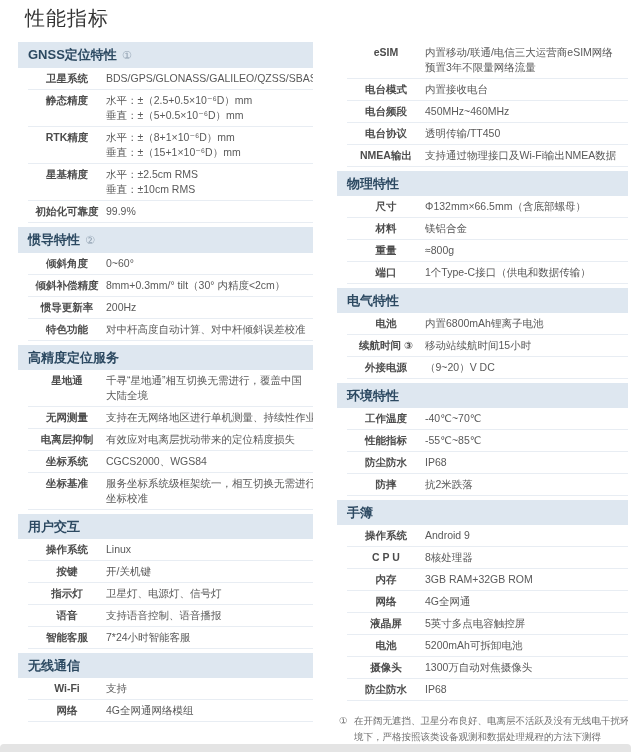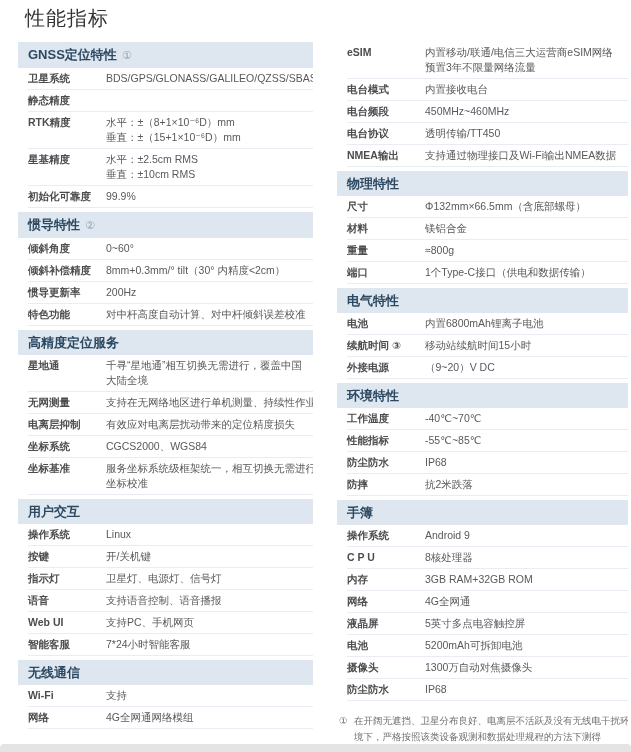--- a/index.html
+++ b/index.html
@@ -20,21 +20,21 @@
     font-size:13px;line-height:19px;padding:3px 8px 3px 10px;margin-top:4px;
   }
   .sec:first-child{margin-top:0;}
   .sec .badge{color:#93a3b3;font-weight:normal;font-size:11px;margin-left:5px;}
   .row{
     display:flex;align-items:flex-start;
     margin-left:10px;padding:3px 0;
     border-bottom:1px solid #e8edf3;
     font-size:10.5px;line-height:15px;
   }
-  .row .label{width:78px;flex-shrink:0;font-weight:bold;color:#4c4c4c;}
+  .row .label{width:78px;flex-shrink:0;font-weight:bold;color:#4c4c4c;text-align:center;}
   .row .value{flex:1;color:#595959;white-space:pre;overflow:hidden;}
   .footnote{
     display:flex;margin:12px 0 0 2px;
     font-size:9.5px;line-height:16px;color:#6e6e6e;
   }
   .footnote .fn-badge{width:15px;flex-shrink:0;}
   .footnote .fn-text{flex:1;white-space:pre;overflow:hidden;}
   .bottom-bar{
     position:absolute;left:0;bottom:0;width:631px;height:8px;
     background:#e4e4e4;border-radius:4px 4px 0 0;
@@ -46,20 +46,22 @@
 <div class="page-title">性能指标</div>
 
 <div class="col col-left" id="col-left">
     <div class="sec"><span>GNSS定位特性</span><span class="badge">①</span></div>
     <div class="row">
       <div class="label">卫星系统</div>
       <div class="value">BDS/GPS/GLONASS/GALILEO/QZSS/SBAS</div>
     </div>
     <div class="row">
       <div class="label">静态精度</div>
+      <div class="value">水平：±（2.5+0.5×10⁻⁶D）mm
+垂直：±（5+0.5×10⁻⁶D）mm</div>
     </div>
     <div class="row">
       <div class="label">RTK精度</div>
       <div class="value">水平：±（8+1×10⁻⁶D）mm
 垂直：±（15+1×10⁻⁶D）mm</div>
     </div>
     <div class="row">
       <div class="label">星基精度</div>
       <div class="value">水平：±2.5cm RMS
 垂直：±10cm RMS</div>
@@ -117,24 +119,20 @@
       <div class="label">按键</div>
       <div class="value">开/关机键</div>
     </div>
     <div class="row">
       <div class="label">指示灯</div>
       <div class="value">卫星灯、电源灯、信号灯</div>
     </div>
     <div class="row">
       <div class="label">语音</div>
       <div class="value">支持语音控制、语音播报</div>
-    </div>
-    <div class="row">
-      <div class="label">Web UI</div>
-      <div class="value">支持PC、手机网页</div>
     </div>
     <div class="row">
       <div class="label">智能客服</div>
       <div class="value">7*24小时智能客服</div>
     </div>
     <div class="sec"><span>无线通信</span></div>
     <div class="row">
       <div class="label">Wi-Fi</div>
       <div class="value">支持</div>
     </div>

